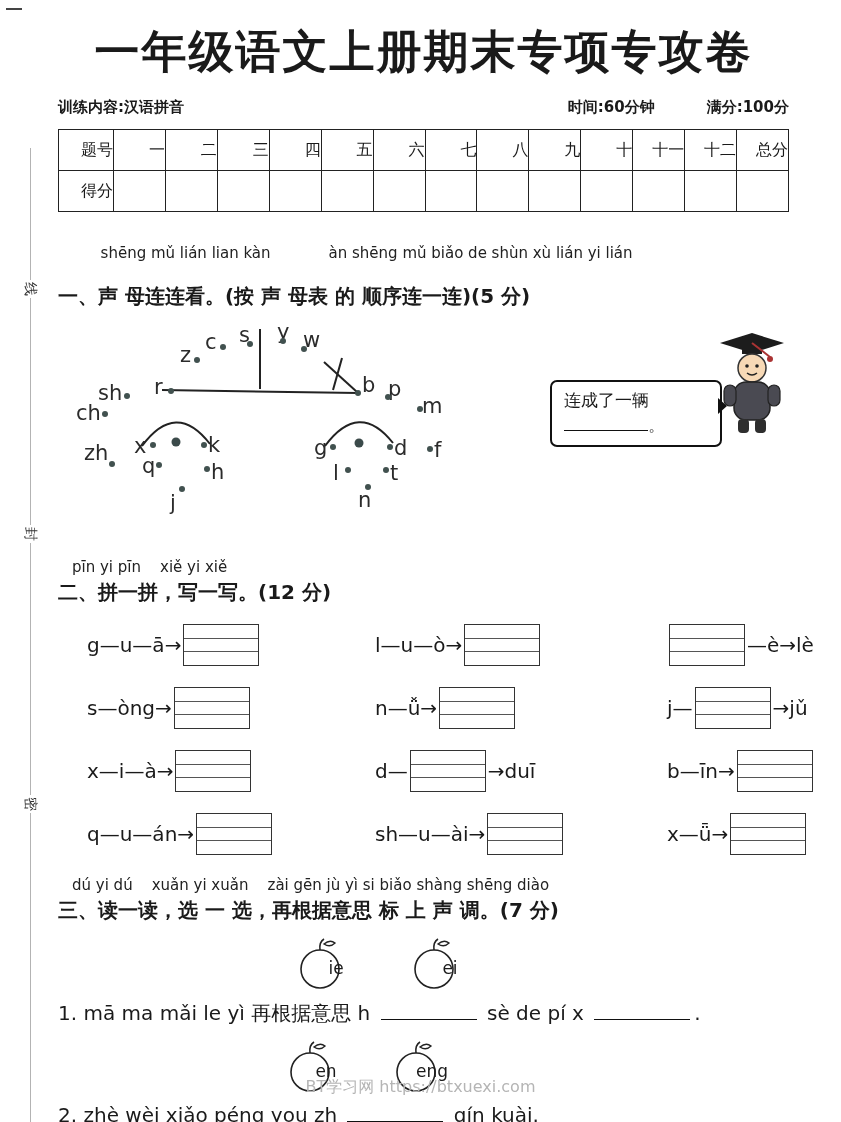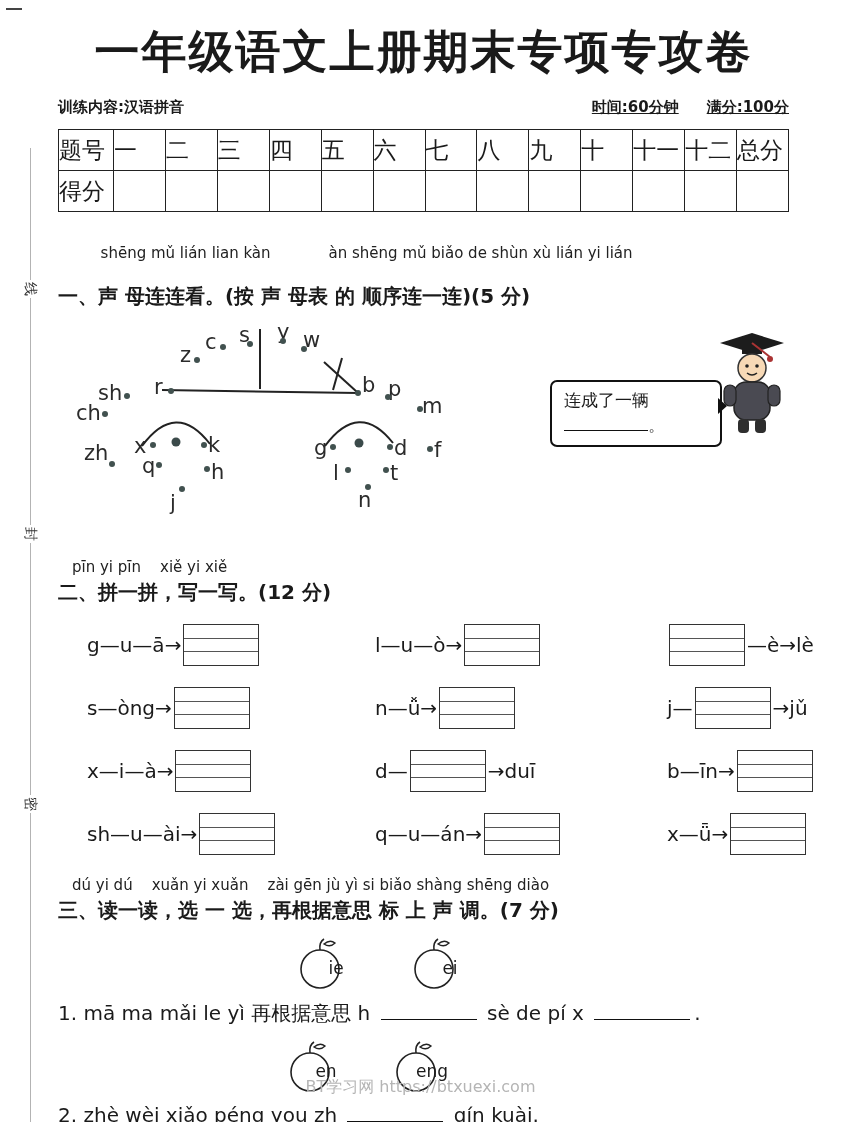--- a/index.html
+++ b/index.html
@@ -7,24 +7,24 @@
         font-family:"DejaVu Sans","Liberation Sans",sans-serif;color:#1a1a1a;}
   
   .bind-line{position:absolute;left:30px;top:148px;bottom:0;width:0;border-left:1px solid #8a8a8a;opacity:.65;}
   .bind-char{position:absolute;left:21px;width:18px;text-align:center;font-size:14px;color:#333;background:#fff;
              transform:rotate(90deg);}
   .crop-mark{position:absolute;left:6px;top:8px;width:16px;height:8px;border-top:2px solid #444;}
   .content{position:relative;margin:0 52px 0 58px;padding-top:22px;}
   h1{font-family:"DejaVu Serif","Liberation Serif",serif;font-weight:900;font-size:45px;
      text-align:center;margin:0 0 16px 0;letter-spacing:2px;}
   .info-row{display:flex;justify-content:space-between;font-size:15px;font-weight:bold;margin-bottom:12px;}
-  .info-right{display:flex;gap:28px;text-decoration:underline;}
+  .info-right{display:flex;gap:52px;}
   
   table.score{border-collapse:collapse;width:100%;table-layout:fixed;}
-  table.score td{border:1px solid #222;height:40px;text-align:left;font-size:23px;padding:0;}
+  table.score td{border:1px solid #222;height:40px;text-align:right;font-size:16px;padding:0;}
   td.corner{width:54px;}
   
   .pinyin{font-size:15px;color:#222;white-space:pre-wrap;margin:14px 0 0 14px;}
   .pinyin .gap2{margin-left:58px;}
   h2.sec-head{font-size:20px;font-weight:700;margin:3px 0 6px 0;}
   
   .scatter{position:relative;height:228px;margin-top:2px;}
   .scatter svg.overlay{position:absolute;left:0;top:0;}
   .letter{position:absolute;font-size:21px;color:#2b2b2b;}
   .cdot{position:absolute;width:6px;height:6px;border-radius:50%;background:#41514f;}
@@ -330,29 +330,29 @@
         <span class="wgrid">
             <i></i>
             <i></i>
           </span>
         <span class="ptext"></span>
       </div>
     </div>
 
     <div class="p-row">
       <div class="pcell">
+        <span class="ptext">q—u—án→</span>
+        <span class="wgrid">
+            <i></i>
+            <i></i>
+          </span>
+        <span class="ptext"></span>
+      </div>
+      <div class="pcell">
         <span class="ptext">sh—u—ài→</span>
-        <span class="wgrid">
-            <i></i>
-            <i></i>
-          </span>
-        <span class="ptext"></span>
-      </div>
-      <div class="pcell">
-        <span class="ptext">q—u—án→</span>
         <span class="wgrid">
             <i></i>
             <i></i>
           </span>
         <span class="ptext"></span>
       </div>
       <div class="pcell">
         <span class="ptext">x—ǖ→</span>
         <span class="wgrid">
             <i></i>

